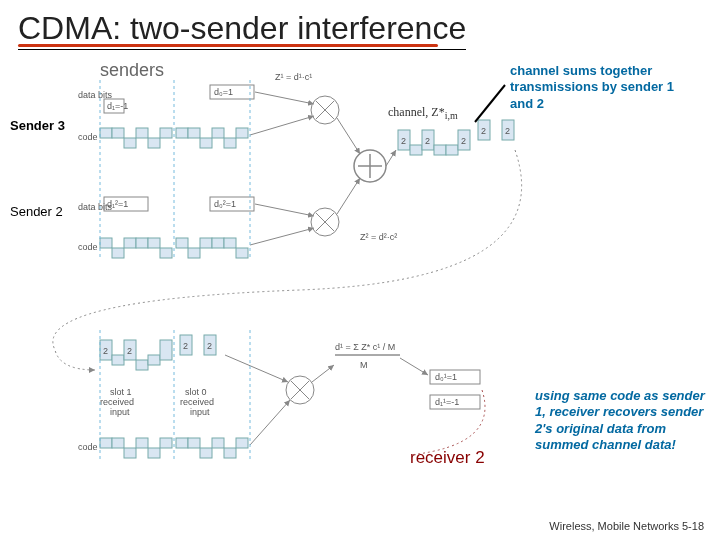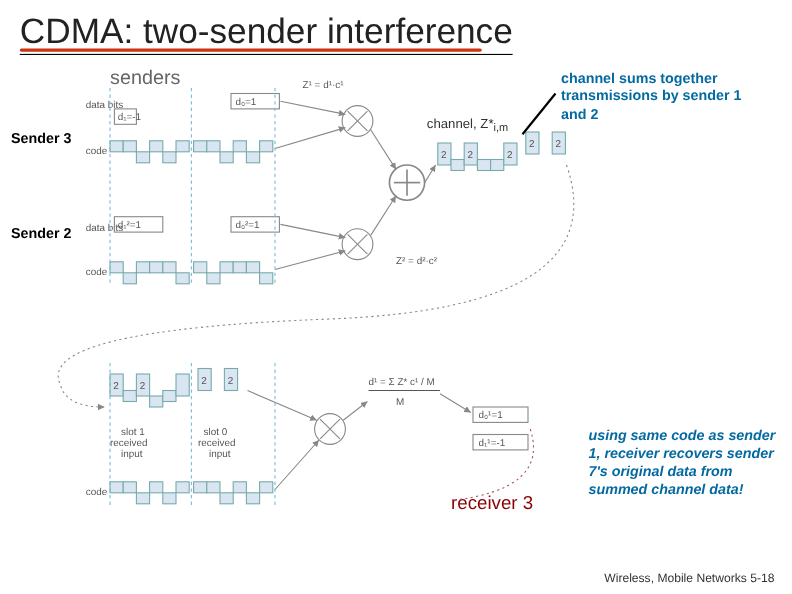--- a/index.html
+++ b/index.html
@@ -72,28 +72,28 @@
 </style>
 </head>
 <body>
 
 <div class="title">CDMA: two-sender interference</div>
 <div class="title-underline"></div>
 
 <div class="section-label" style="top:60px; left:100px;text-align:right;">senders</div>
 
 <div class="label" style="top:118px; left:10px; font-weight:bold;">Sender 3</div>
-<div class="label" style="top:204px; left:10px; font-weight:bold;">Sender 2</div>
+<div class="label" style="top:204px; left:10px; font-weight:normal;">Sender 2</div>
 
 <div class="annotation" style="top:63px; left:510px; width:190px;">channel sums together transmissions by sender 1 and 2</div>
-<div class="annotation" style="top:388px; left:535px; width:175px; font-style:italic;">using same code as sender 1, receiver recovers sender 7's original data from summed channel data!</div>
-
-<div class="receiver-label" style="top:448px; left:410px;">receiver 3</div>
-
-<div class="label" style="top:105px; left:388px; font-size:12px; color:#333;">
+<div class="annotation" style="top:388px; left:535px; width:175px; font-style:italic;">using same code as sender 1, receiver recovers sender 2's original data from summed channel data!</div>
+
+<div class="receiver-label" style="top:448px; left:410px;">receiver 2</div>
+
+<div class="label" style="top:105px; left:388px; font-size:12px; color:#333;font-family:Liberation Serif, serif;">
   <span>channel, Z*</span><sub>i,m</sub>
 </div>
 
 <div class="footer">Wireless, Mobile Networks  5-18</div>
 
 <svg class="diagram-svg" viewBox="0 0 720 460">
 
   <text x="78" y="48" class="tiny">data bits</text>
 
   <rect x="210" y="35" width="44" height="14" fill="none" stroke="#888"></rect>

